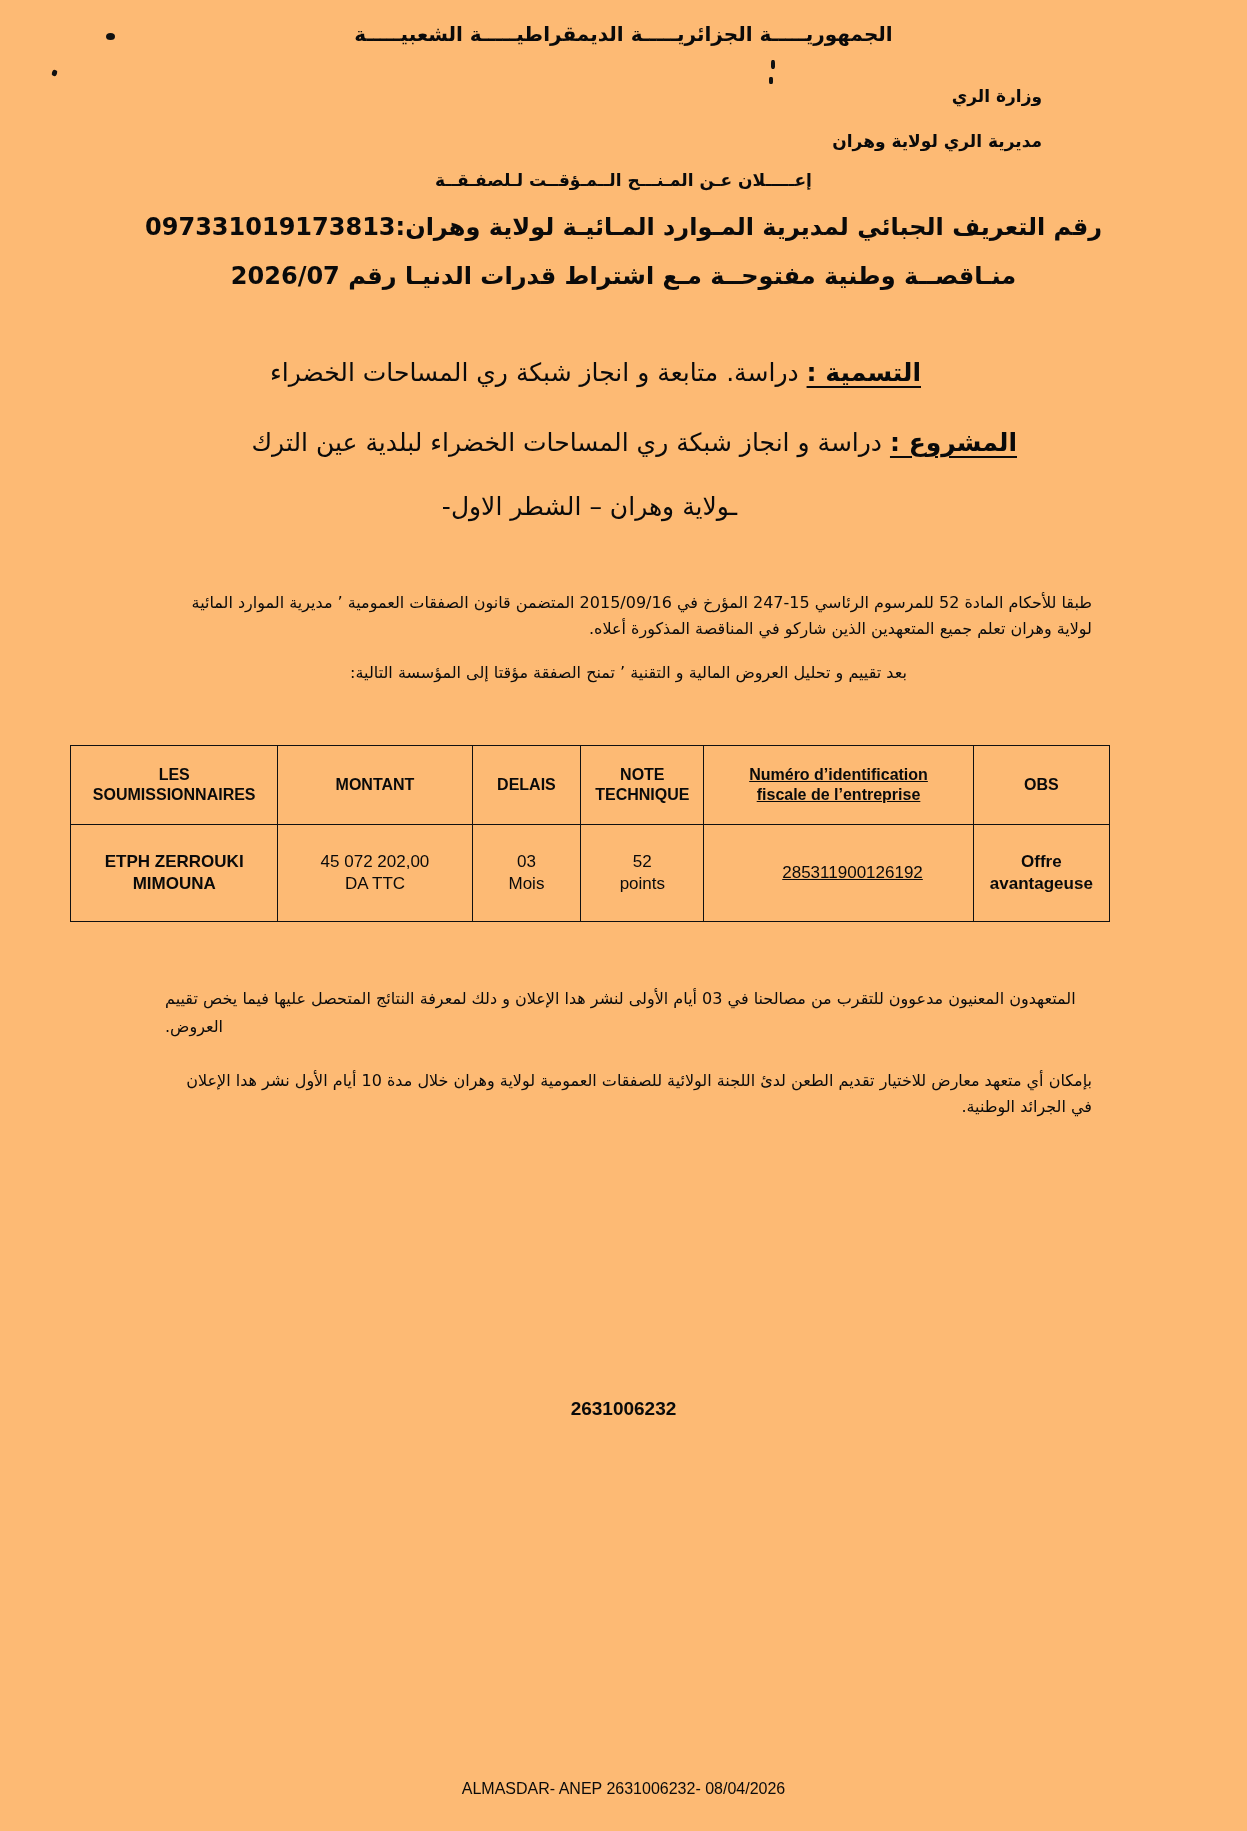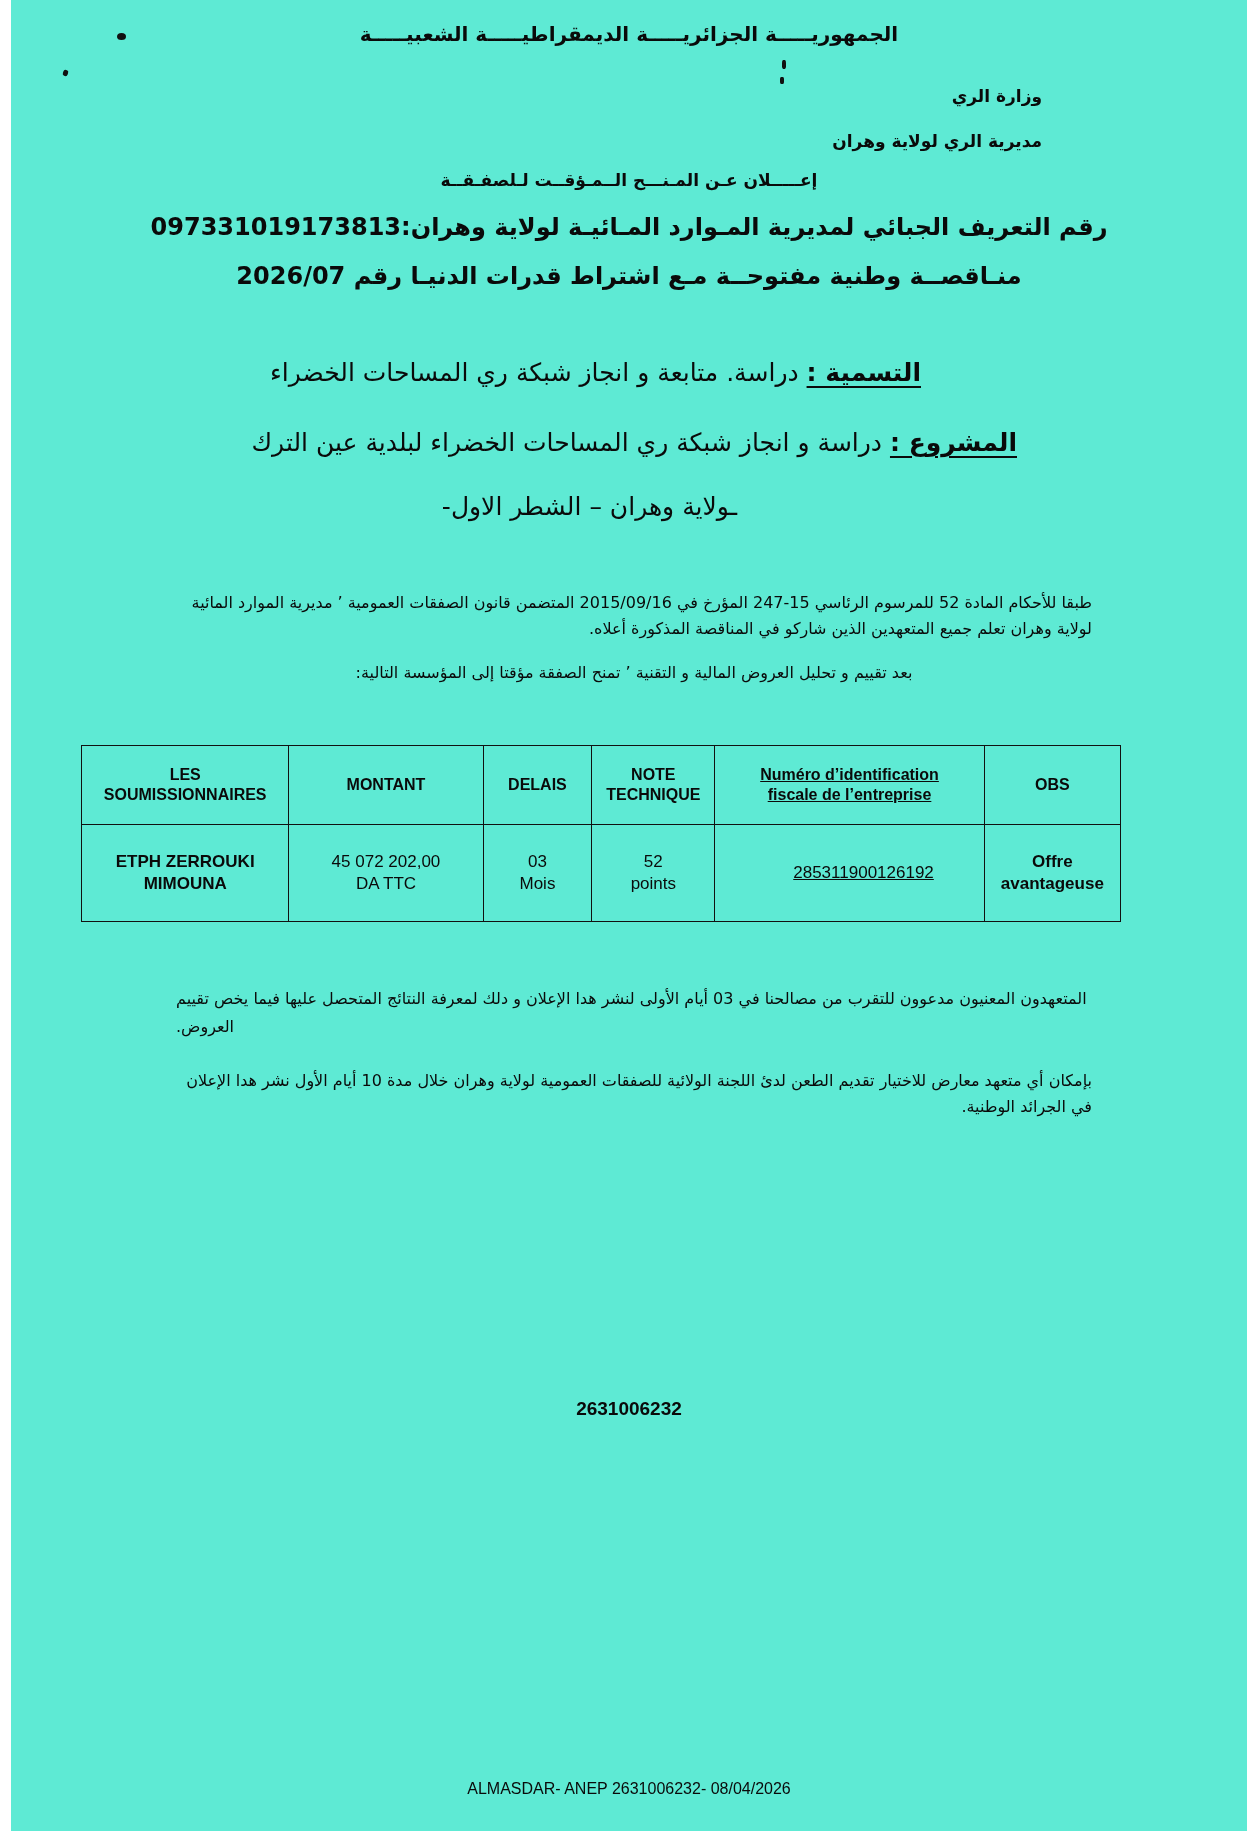--- a/index.html
+++ b/index.html
@@ -8,23 +8,22 @@
     width:1247px;
     height:1831px;
     position:relative;
     font-family:"Liberation Sans","DejaVu Sans",sans-serif;
     color:#0a0a0a;
     overflow:hidden;
   }
   .page{
     position:absolute;
     inset:0;
-    background:#5eead4;
+    background:#fdba74;
     padding:0;
-    margin-left:11px;
   }
 
   
   .speck{position:absolute;background:#111;border-radius:50%;}
   .speck.s1{left:106px;top:33px;width:9px;height:7px;}
   .speck.s2{left:52px;top:70px;width:5px;height:6px;transform:rotate(20deg);border-radius:40%;}
   .speck.s3{left:771px;top:60px;width:4px;height:9px;border-radius:30%;}
   .speck.s4{left:769px;top:77px;width:4px;height:7px;border-radius:30%;}
 
   

